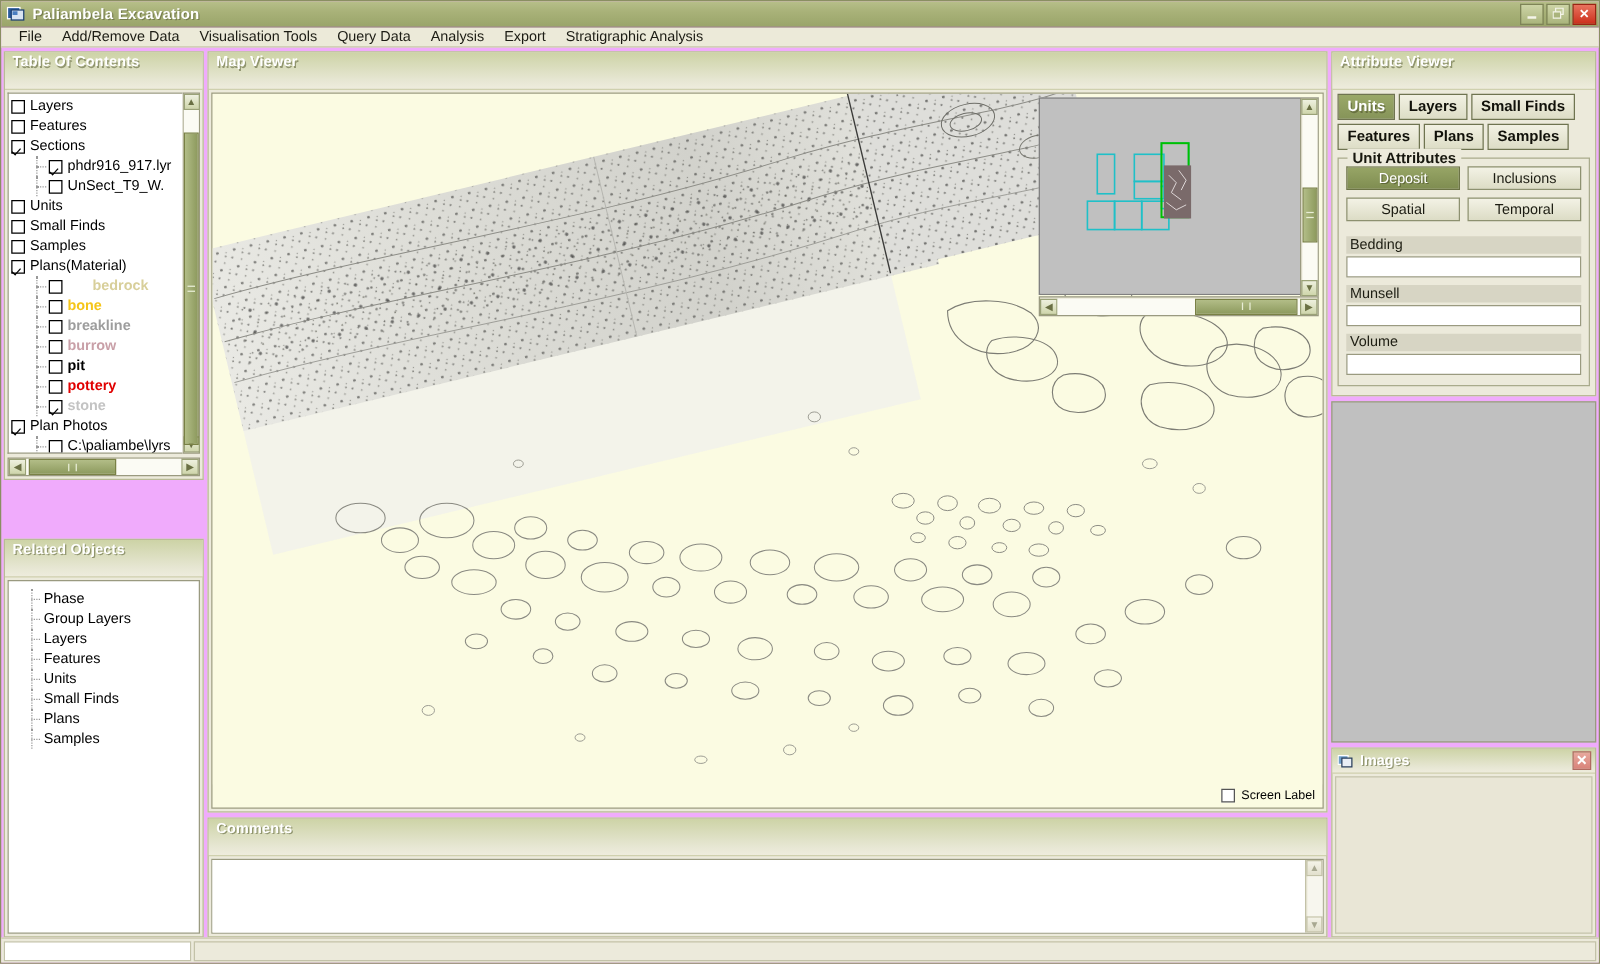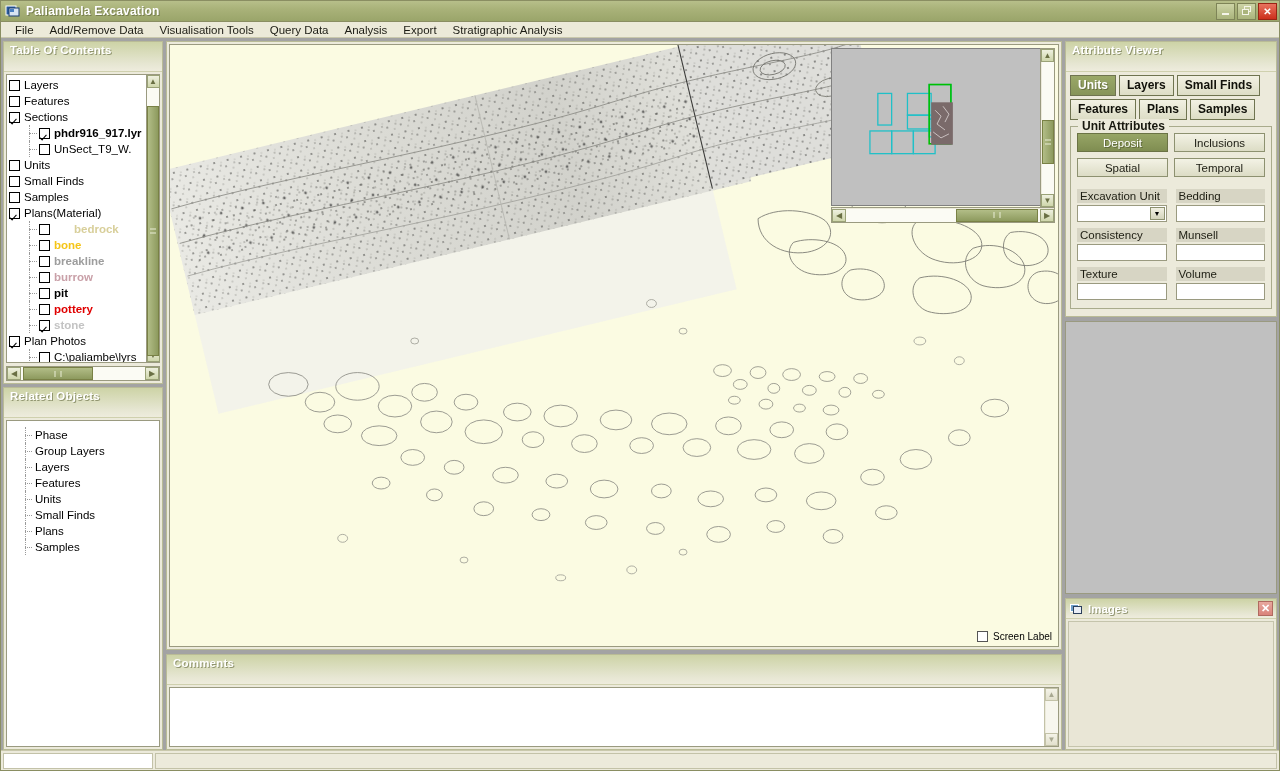--- a/index.html
+++ b/index.html
@@ -8,21 +8,21 @@
     overflow: hidden;
     font-family: "Liberation Sans", sans-serif;
     font-size: 11px;
     background: #e8e4d4;
   }
   * { box-sizing: border-box; }
 
   
   #app-window {
     position: absolute; inset: 0;
-    background: #a3a3a3;
+    background: #f0abfc;
     border: 1px solid #8a8e62;
     display: flex; flex-direction: column;
   }
 
   
   #title-bar {
     height: 21px;
     background: linear-gradient(to bottom, #b7bf8a 0%, #a9b279 40%, #9aa56a 100%);
     display: flex; align-items: center;
     padding: 0 2px 0 4px;
@@ -212,21 +212,21 @@
     background: linear-gradient(to bottom,#b2bd87,#8d9a5e);
     border: 1px solid #798145; cursor:pointer;
   }
   .hs-thumb .grip {
     position:absolute; left:50%; top:50%; transform:translate(-50%,-50%);
     width:7px;height:6px;
     border-left:1px solid #e9eed6; border-right:1px solid #e9eed6;
   }
 
   
-  #related-panel { flex: 1 1 auto; }
+  #related-panel { flex: 1 1 auto; margin-top: 44px; }
   #related-list {
     flex: 1 1 auto;
     background:#fff;
     border:1px solid #9a9a80;
     margin: 2px;
     padding: 6px 0 0 0;
     overflow: hidden;
   }
   .rel-row {
     height: 16px; display:flex; align-items:center;
@@ -460,21 +460,21 @@
               <div class="tree-row">
                 <span class="cb"></span>
                 <span class="tree-label" style="color: rgb(0, 0, 0);">Features</span>
               </div>
               <div class="tree-row">
                 <span class="cb checked"></span>
                 <span class="tree-label" style="color: rgb(0, 0, 0);">Sections</span>
               </div>
               <div class="tree-row indent">
                 <span class="cb checked"></span>
-                <span class="tree-label" style="color: rgb(0, 0, 0); font-weight: bold;">phdr916_917.lyr</span>
+                <span class="tree-label" style="color: rgb(0, 0, 0);">phdr916_917.lyr</span>
               </div>
               <div class="tree-row indent">
                 <span class="cb"></span>
                 <span class="tree-label" style="color: rgb(0, 0, 0);">UnSect_T9_W.</span>
               </div>
               <div class="tree-row">
                 <span class="cb"></span>
                 <span class="tree-label" style="color: rgb(0, 0, 0);">Units</span>
               </div>
               <div class="tree-row">
@@ -575,20 +575,21 @@
               <span>Samples</span>
             </div>
           </div>
       </div>
 
     </div>
 
     <div id="center-col">
 
       <div class="panel" id="map-panel">
+        <div class="panel-caption">Map Viewer</div>
         <div id="map-body">
 
           <svg id="map-canvas" viewBox="0 0 900 560" preserveAspectRatio="none">
             <defs>
               <linearGradient id="photoFade" x1="0" y1="0" x2="1" y2="0">
                 <stop offset="0%" stop-color="#e9e9e4"></stop>
                 <stop offset="35%" stop-color="#dcdcd6"></stop>
                 <stop offset="70%" stop-color="#d2d2cc"></stop>
                 <stop offset="100%" stop-color="#e4e4de"></stop>
               </linearGradient>
@@ -813,31 +814,20 @@
               <div class="attr-btn active">Deposit</div>
               <div class="attr-btn">Inclusions</div>
             </div>
             <div class="btnrow">
               <div class="attr-btn">Spatial</div>
               <div class="attr-btn">Temporal</div>
             </div>
 
             <div class="fieldgrid">
               <div class="fieldcol">
-                <div class="fieldlabel">Excavation Unit</div>
-                <div class="fieldinput combo">
-                  <span></span>
-                  <span class="combo-arrow">▼</span>
-                </div>
-                <div class="fieldlabel">Consistency</div>
-                <div class="fieldinput"></div>
-                <div class="fieldlabel">Texture</div>
-                <div class="fieldinput"></div>
-              </div>
-              <div class="fieldcol">
                 <div class="fieldlabel">Bedding</div>
                 <div class="fieldinput"></div>
                 <div class="fieldlabel">Munsell</div>
                 <div class="fieldinput"></div>
                 <div class="fieldlabel">Volume</div>
                 <div class="fieldinput"></div>
               </div>
             </div>
           </div>
         </div>

